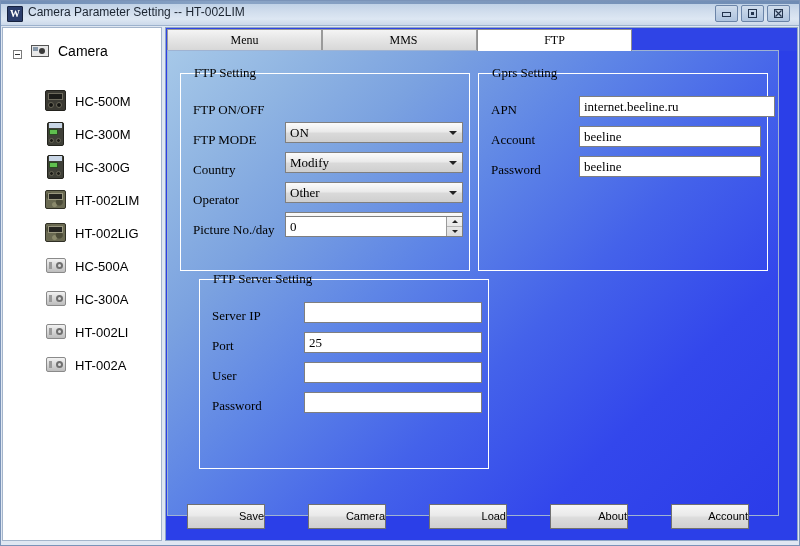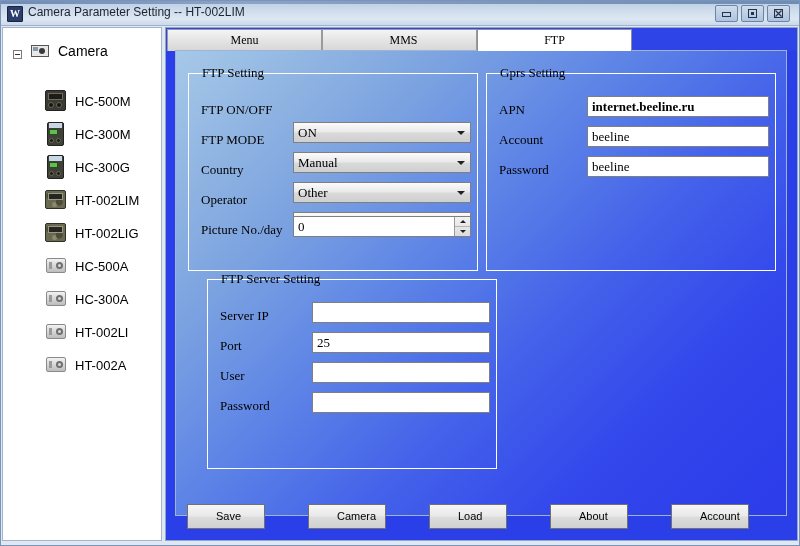--- a/index.html
+++ b/index.html
@@ -329,21 +329,21 @@
     border-color: #8f8f8f;
     z-index: 3;
   }
   #tab-menu { left: 1px; width: 155px; }
   #tab-mms  { left: 156px; width: 155px; padding-left: 8px; }
   #tab-ftp  { left: 311px; width: 155px; }
 
   
   #tabcontent {
     position: absolute;
-    left: 9px; top: 22px;
+    left: 1px; top: 22px;
     width: 612px;
     height: 466px;
     box-sizing: border-box;
     border: 1px solid #9fb3d2;
     background: linear-gradient(135deg,
         #a6c8e8 0%,
         #8fb4e2 14%,
         #7ba2e0 26%,
         #5e85e6 42%,
         #4462ea 60%,
@@ -497,24 +497,23 @@
     position: absolute;
     top: 8px;
     width: 78px;
     height: 25px;
     box-sizing: border-box;
     background: linear-gradient(to bottom, #f6f6f6 0%, #eaeaea 45%, #dcdcdc 55%, #d0d0d0 100%);
     border: 1px solid #707070;
     font-family: "Liberation Sans", sans-serif;
     font-size: 11px;
     color: #000;
-    text-align: left;
+    text-align: right;
     line-height: 23px;
     cursor: default;
-    padding-left: 28px;
   }
   #btn-save    { left: 20px; }
   #btn-default { left: 141px; }
   #btn-load    { left: 262px; }
   #btn-about   { left: 383px; }
   #btn-modify  { left: 504px; }
 </style>
 </head>
 <body>
 
@@ -661,21 +660,21 @@
         </div>
         <div class="combo" style="left:104px; top:22px; width:178px;">
           <span>ON</span>
           <span class="arrow"></span>
         </div>
 
         <div class="fieldrow" style="top:52px">
           <span class="fieldlabel">FTP MODE</span>
         </div>
         <div class="combo" style="left:104px; top:52px; width:178px;">
-          <span>Manual</span>
+          <span>Modify</span>
           <span class="arrow"></span>
         </div>
 
         <div class="fieldrow" style="top:82px">
           <span class="fieldlabel">Country</span>
         </div>
         <div class="combo" style="left:104px; top:82px; width:178px;">
           <span>Other</span>
           <span class="arrow"></span>
         </div>
@@ -699,21 +698,21 @@
           </span>
         </div>
       </div>
 
       <div class="groupbox" id="gb-gprs-setting">
         <div class="gtitle">Gprs Setting</div>
 
         <div class="fieldrow" style="top:22px">
           <span class="fieldlabel">APN</span>
         </div>
-        <div class="textin" style="left:100px; top:22px; width:182px;font-weight:bold;">
+        <div class="textin" style="left:100px; top:22px; width:196px;">
           <span>internet.beeline.ru</span>
         </div>
 
         <div class="fieldrow" style="top:52px">
           <span class="fieldlabel">Account</span>
         </div>
         <div class="textin" style="left:100px; top:52px; width:182px;">
           <span>beeline</span>
         </div>
 

